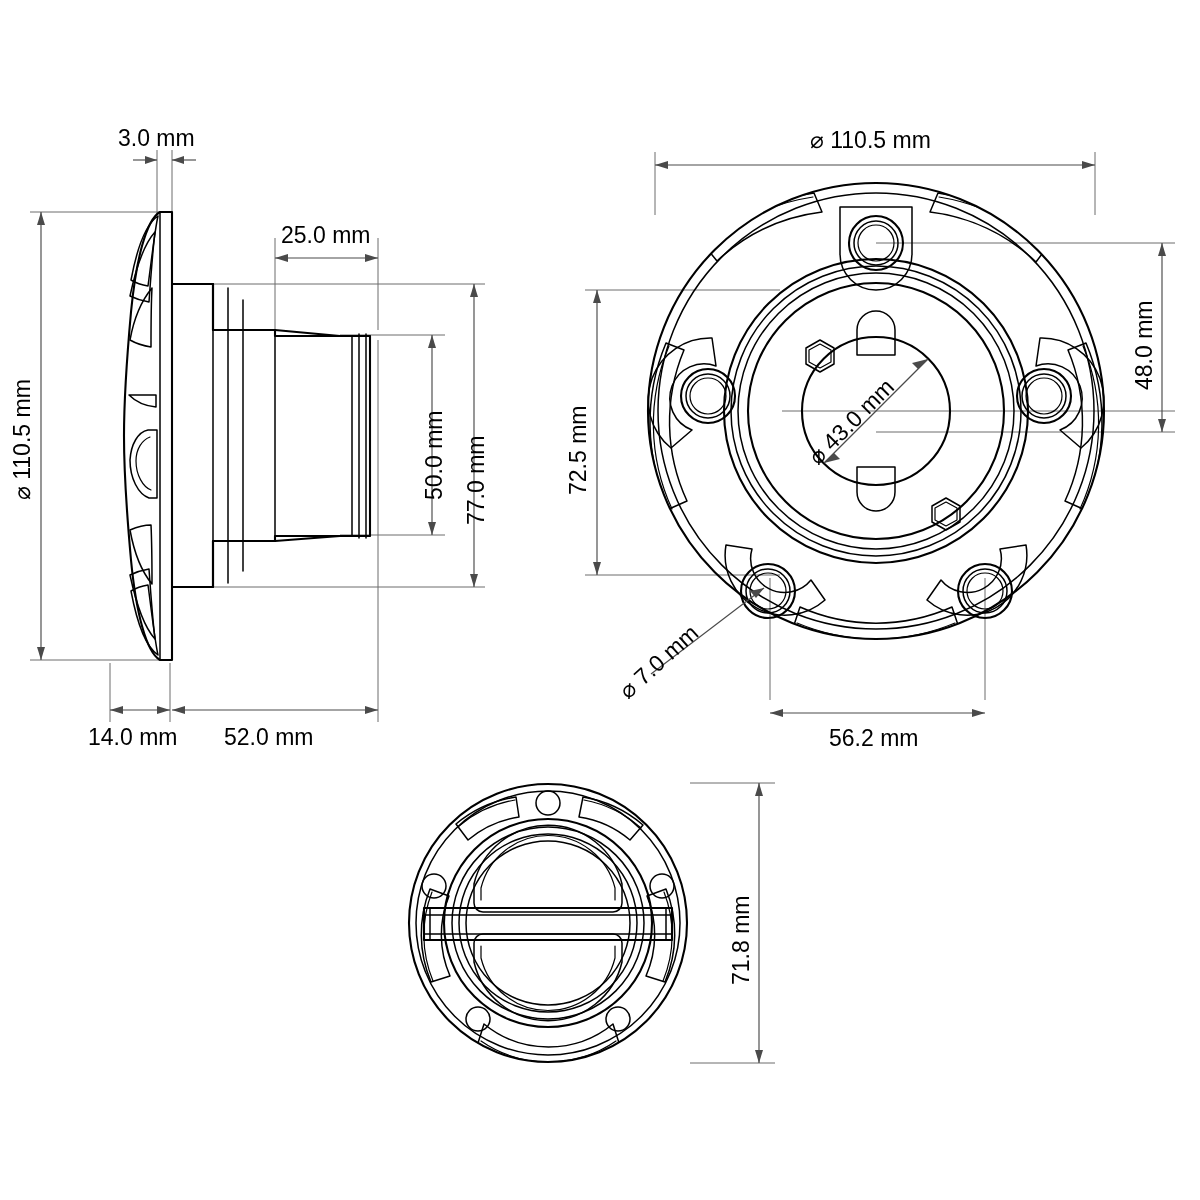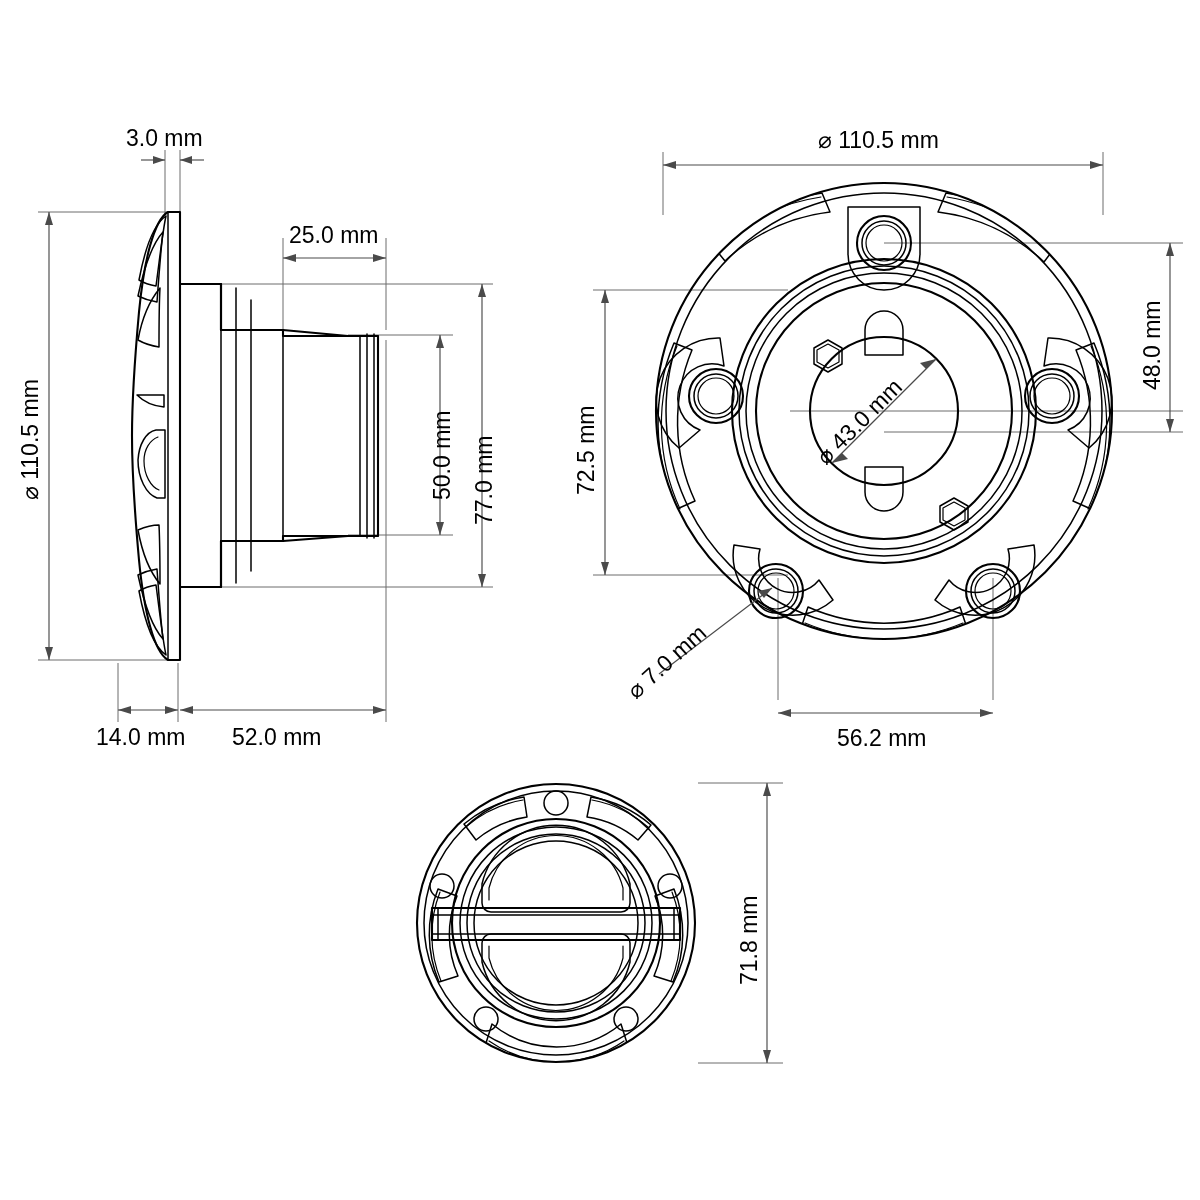--- a/index.html
+++ b/index.html
@@ -11,21 +11,20 @@
     width: 1200px;
     height: 1200px;
     font-family: "Liberation Sans", sans-serif;
     overflow: hidden;
   }
   #drawing-root {
     position: relative;
     width: 988px;
     height: 1200px;
     background: #ffffff;
-    margin-left: 8px;
   }
   svg.sheet {
     display: block;
     width: 1200px;
     height: 1200px;
   }
   .part-outline {
     fill: none;
     stroke: #000000;
     stroke-width: 2.1;

